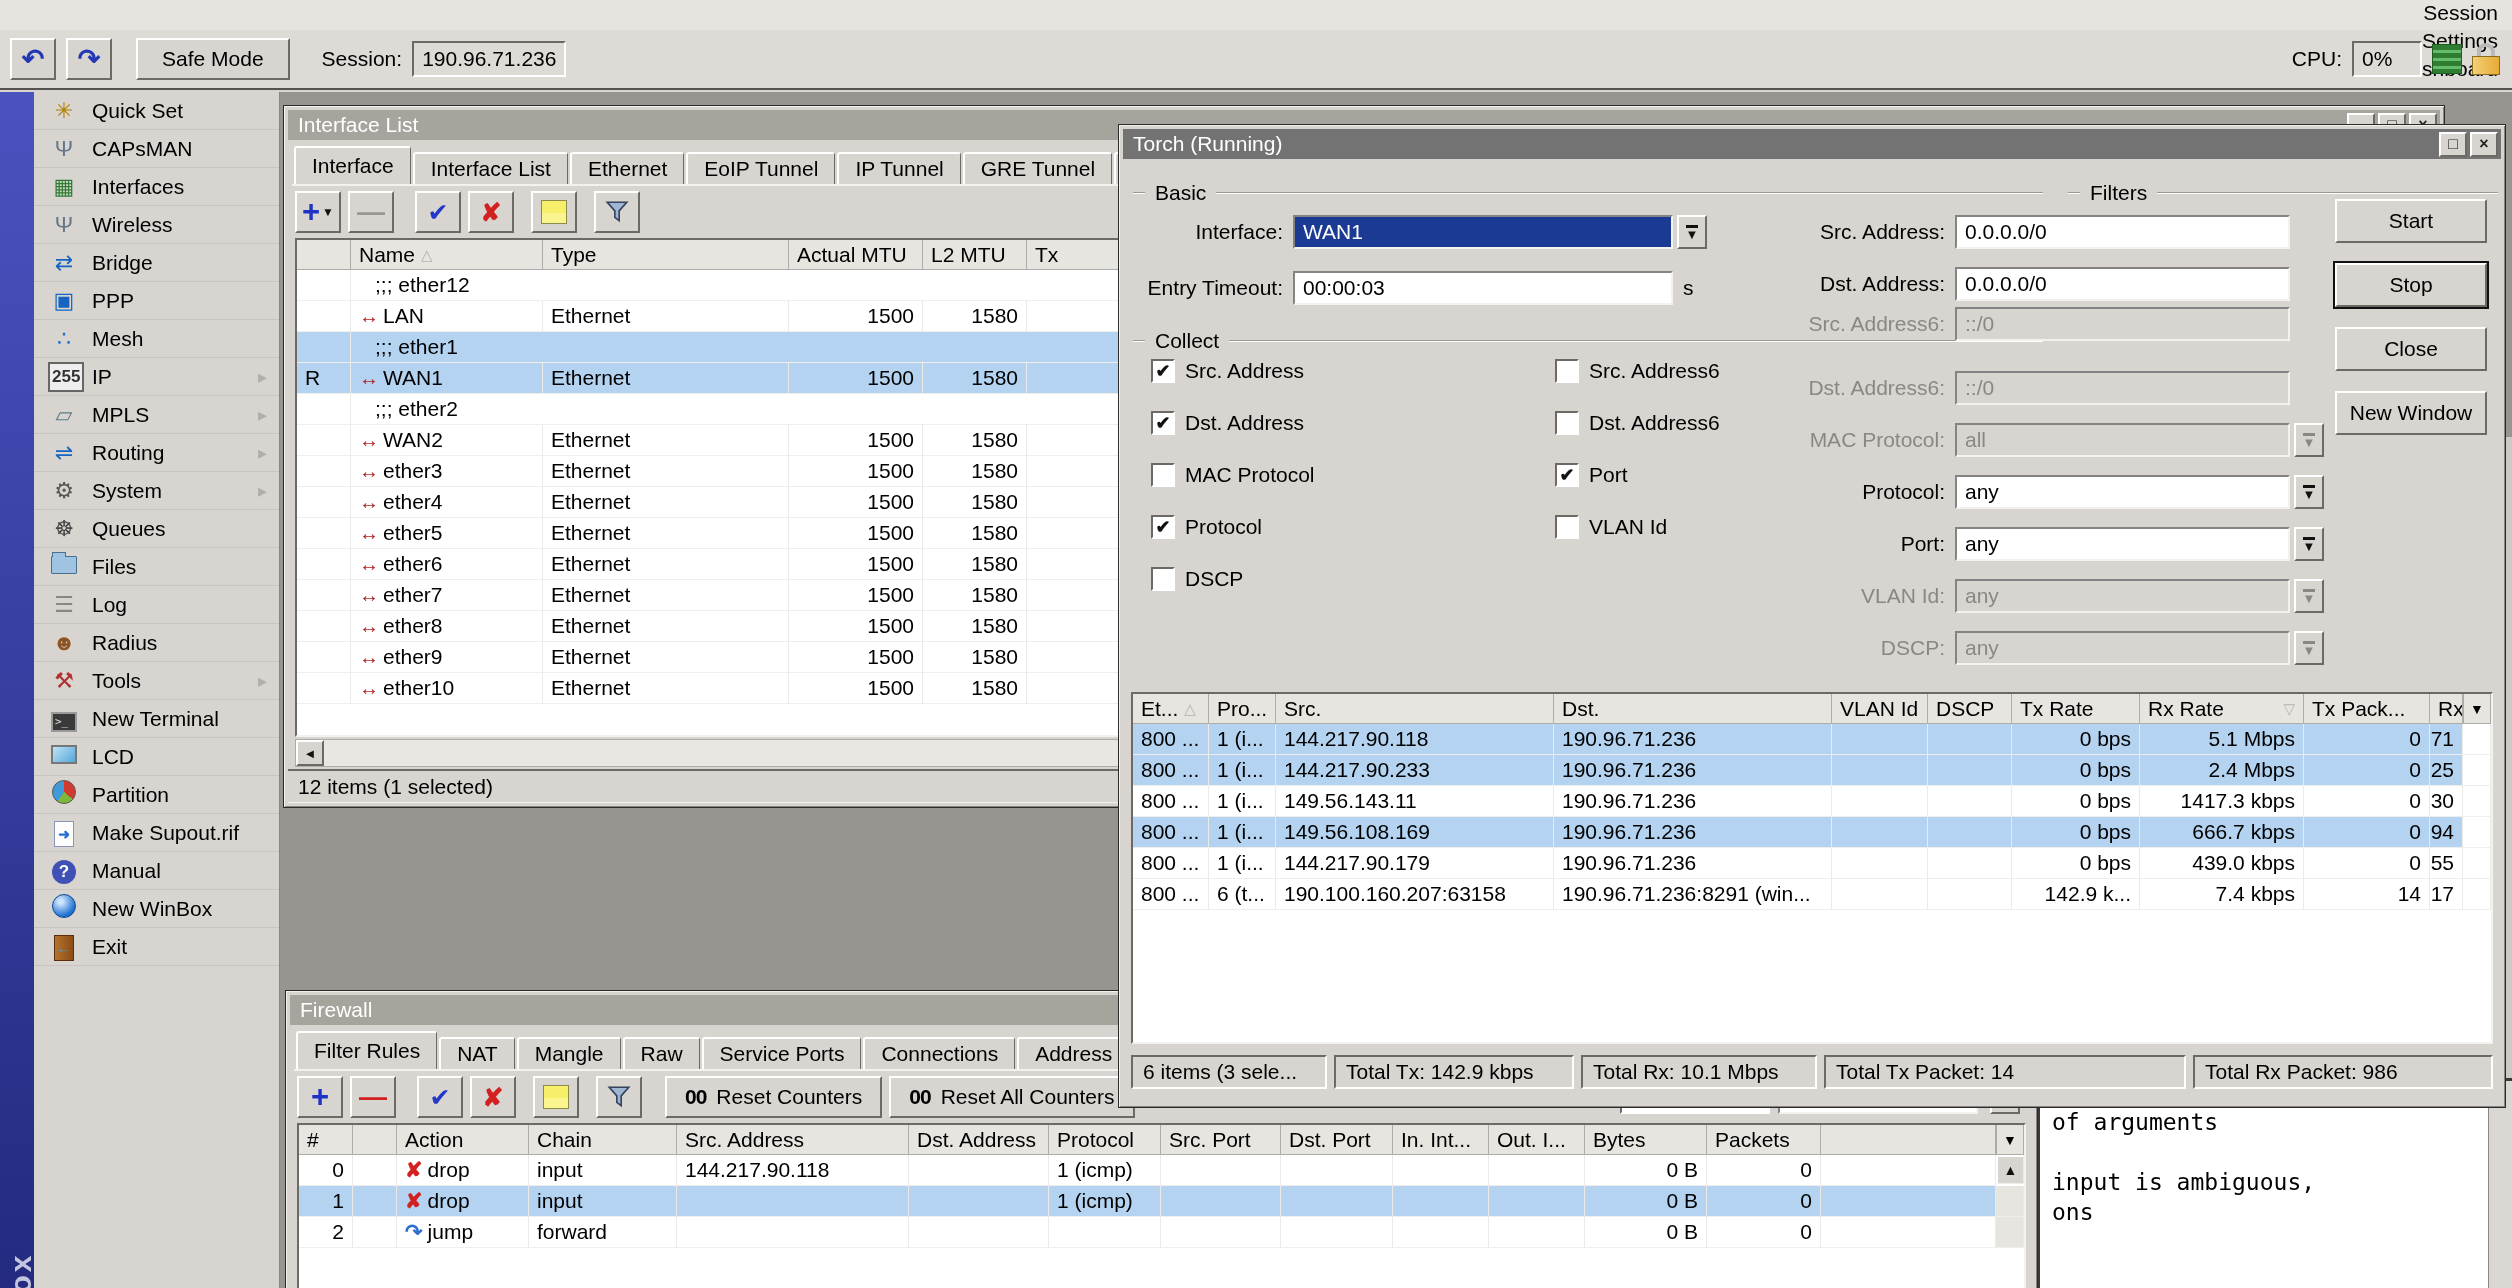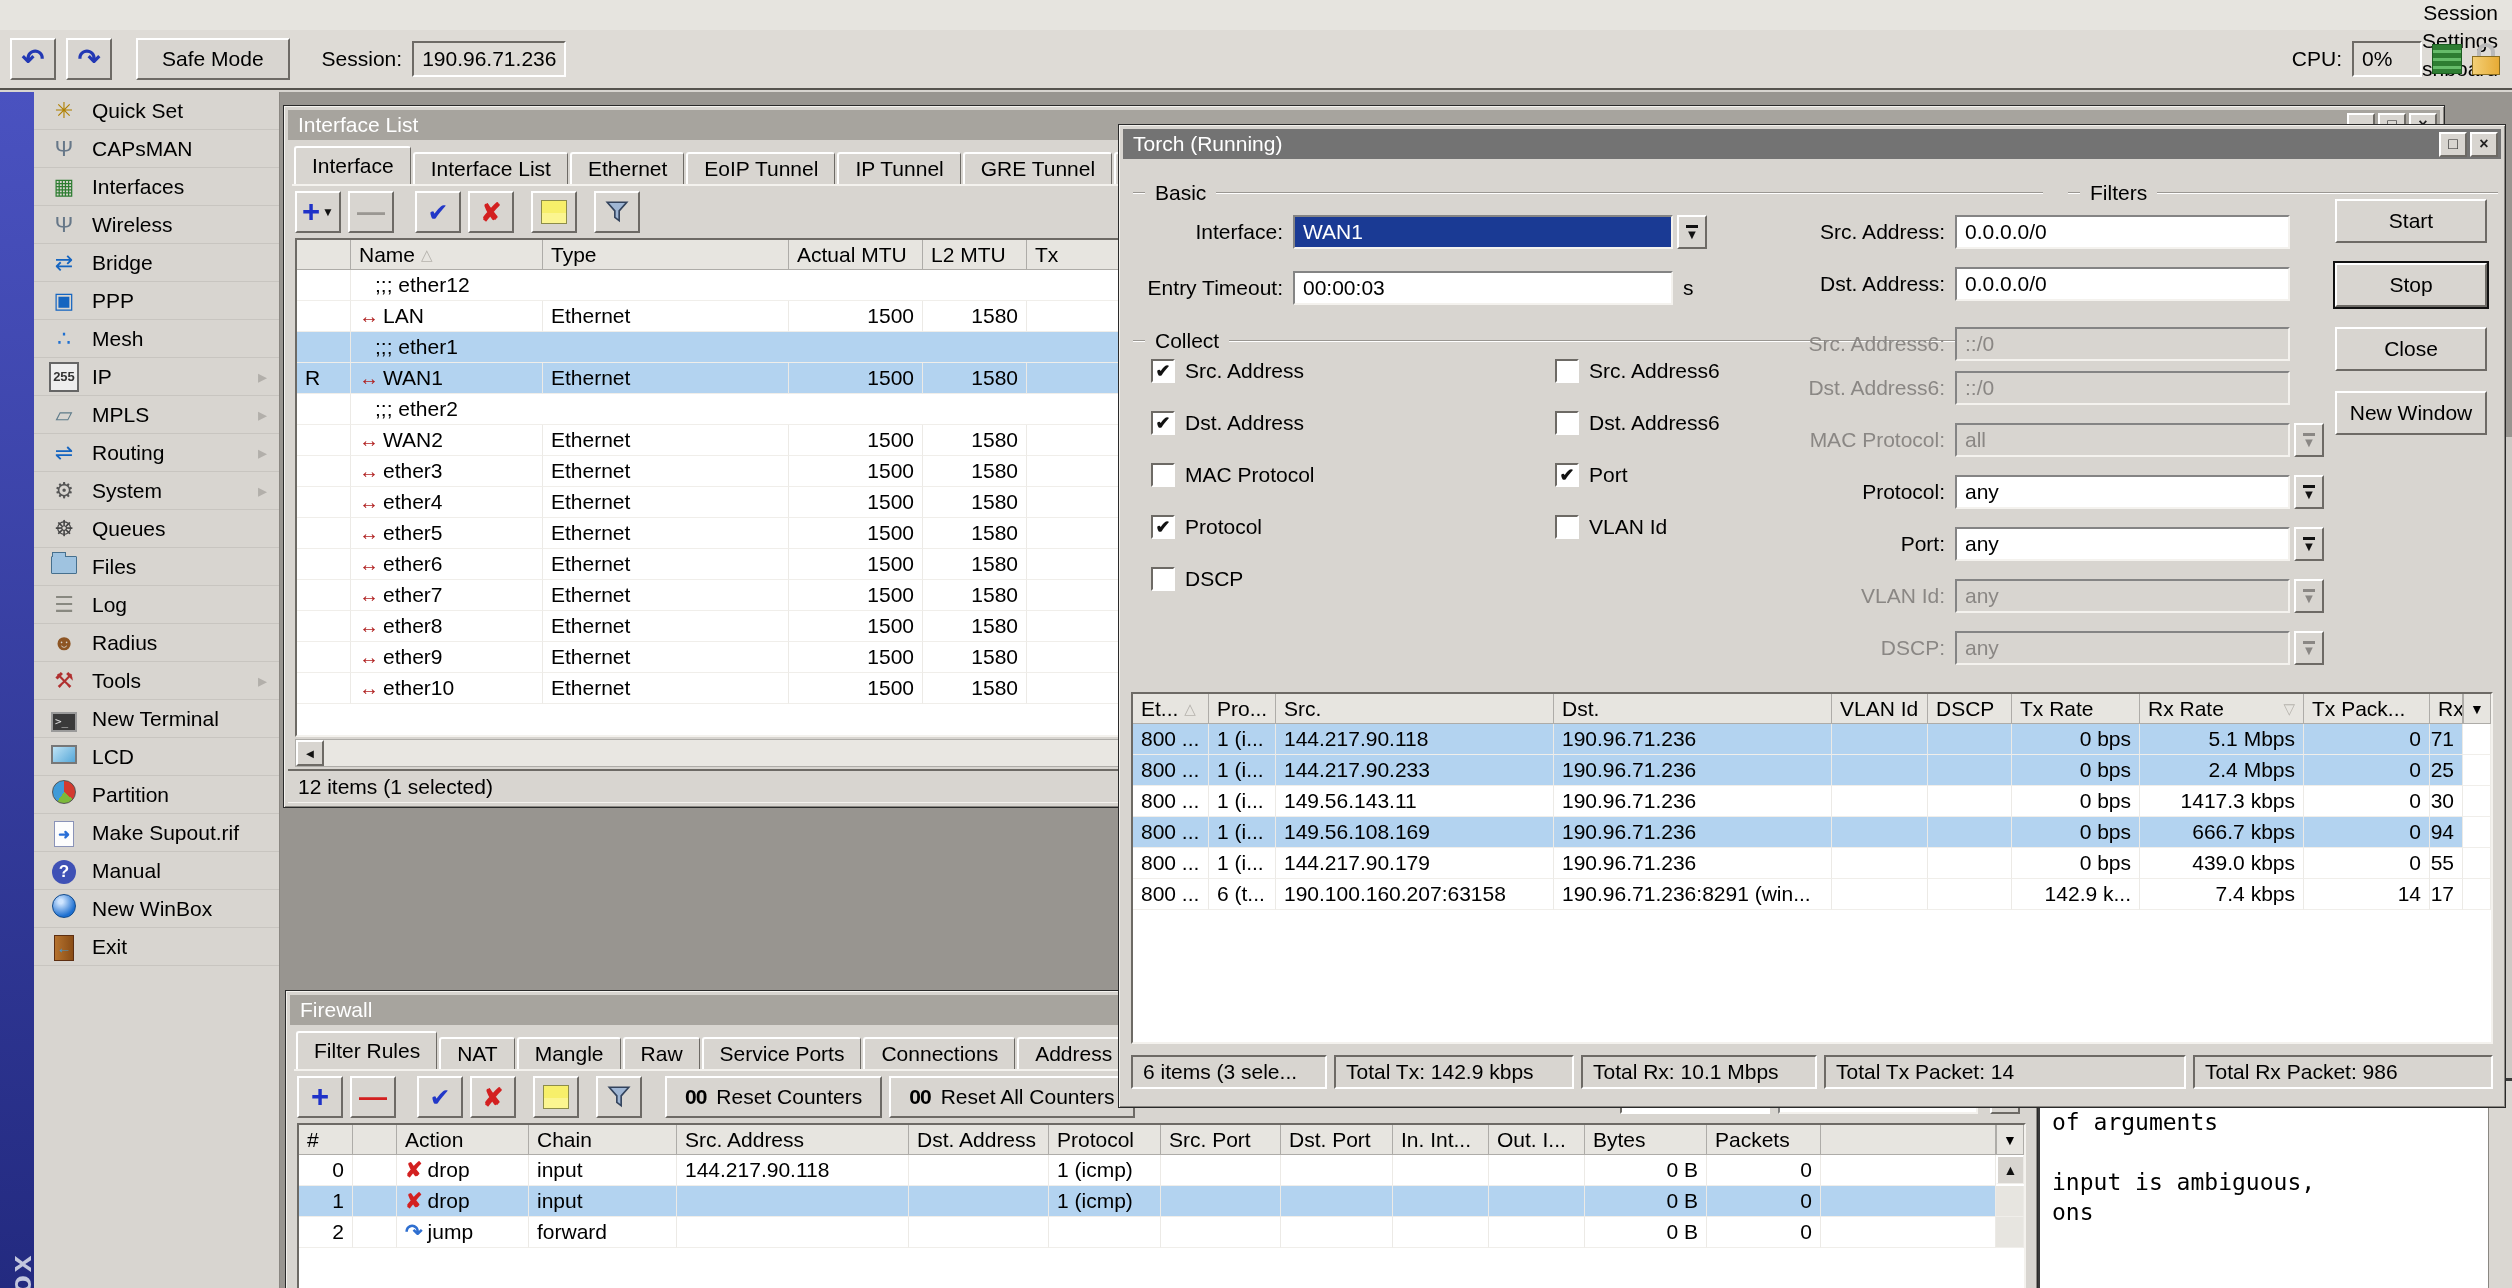--- a/index.html
+++ b/index.html
@@ -27,21 +27,21 @@
   #lock-icon .lbody { position:absolute; bottom:0; left:0; width:28px; height:19px; background:linear-gradient(90deg,#f3cf76,#e7ab35); border:1px solid #8a6d1f; }
 
   
   #main { position:absolute; top:92px; left:0; right:0; bottom:0; display:flex; }
   #brand-strip { width:34px; background:linear-gradient(180deg,#4a52c0,#232a80); position:relative; overflow:hidden; flex:none; }
   #brand-strip .vlogo { position:absolute; top:1290px; left:4px; transform:rotate(-90deg); transform-origin:0 0; color:#c2c6dd; font-size:30px; font-weight:bold; letter-spacing:3px; }
   #sidebar { width:246px; background:#d8d5d0; border-right:1px solid #8a8782; flex:none; }
   .sb-item { height:38px; display:flex; align-items:center; gap:12px; padding:0 12px 0 14px; border-bottom:1px solid #c8c5c0; }
   .sb-icon { width:32px; flex:none; text-align:center; font-size:22px; line-height:26px; }
   .sb-arrow { margin-left:auto; color:#b2afaa; font-size:18px; }
-  .ip-badge { display:inline-block; font-size:13px; font-weight:bold; border:2px solid #666; padding:0 2px; background:#eee; color:#333; }
+  .ip-badge { display:inline-block; font-size:17px; font-weight:bold; border:2px solid #666; padding:0 2px; background:#eee; color:#333; }
   .mini-folder { display:inline-block; width:26px; height:18px; background:#9fc3e0; border:1px solid #46708e; border-radius:1px; position:relative; }
   .mini-folder::before { content:""; position:absolute; top:-5px; left:0; width:12px; height:4px; background:#9fc3e0; border:1px solid #46708e; border-bottom:none; }
   .mini-term { display:inline-block; width:26px; height:20px; background:#3a3a3a; border:2px solid #9a9a9a; color:#e0e0e0; font-size:11px; line-height:16px; text-align:left; padding-left:2px; font-family:"DejaVu Sans Mono",monospace; }
   .mini-lcd { display:inline-block; width:26px; height:19px; background:linear-gradient(135deg,#bfe3f5,#55a7d8); border:2px solid #777; }
   .mini-pie { display:inline-block; width:24px; height:24px; border-radius:50%; background:conic-gradient(#d33a2f 0 130deg,#7cb93a 130deg 215deg,#3f9bd8 215deg 360deg); border:1px solid #555; }
   .mini-page { display:inline-block; width:20px; height:26px; background:#fdfdfd; border:1px solid #8a93b8; color:#2a6fd6; font-size:14px; line-height:24px; text-align:center; font-weight:bold; }
   .mini-q { display:inline-block; width:24px; height:24px; border-radius:50%; background:#3f51b5; color:#fff; font-size:17px; font-weight:bold; line-height:24px; text-align:center; }
   .mini-globe { display:inline-block; width:24px; height:24px; border-radius:50%; background:radial-gradient(circle at 35% 30%,#cfe5ff 10%,#1d6fd0 70%); border:1px solid #114a8c; }
   .mini-door { display:inline-block; width:20px; height:26px; background:linear-gradient(90deg,#b5722e,#8a4d16); border:1px solid #5d2f12; color:#3f9bd8; font-size:15px; line-height:24px; text-align:center; font-weight:bold; }
 
@@ -666,21 +666,21 @@
           </div>
         <div id="torch-filters">
             <div class="frow" style="left: 600px; top: 56px;">
               <span class="flabel" style="width: 232px;">Src. Address:</span>
               <div class="tfield field" style="width: 335px;">0.0.0.0/0</div>
             </div>
             <div class="frow" style="left: 600px; top: 108px;">
               <span class="flabel" style="width: 232px;">Dst. Address:</span>
               <div class="tfield field" style="width: 335px;">0.0.0.0/0</div>
             </div>
-            <div class="frow" style="left: 600px; top: 168px;">
+            <div class="frow" style="left: 600px; top: 148px;">
               <span class="flabel disabled" style="width: 232px;">Src. Address6:</span>
               <div class="tfield field disabledf fdisabled-text" style="width: 335px;">::/0</div>
             </div>
             <div class="frow" style="left: 600px; top: 212px;">
               <span class="flabel disabled" style="width: 232px;">Dst. Address6:</span>
               <div class="tfield field disabledf fdisabled-text" style="width: 335px;">::/0</div>
             </div>
             <div class="frow" style="left: 600px; top: 264px;">
               <span class="flabel disabled" style="width: 232px;">MAC Protocol:</span>
               <div class="tfield field disabledf fdisabled-text" style="width: 335px;">all</div>

